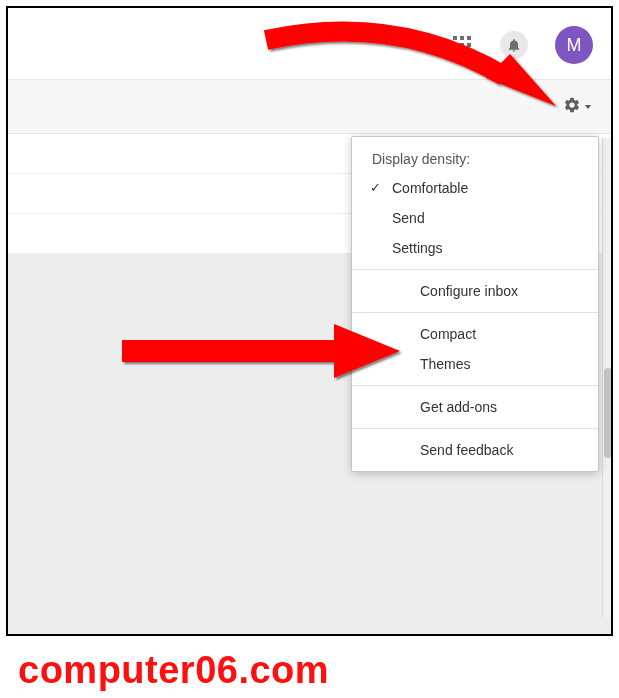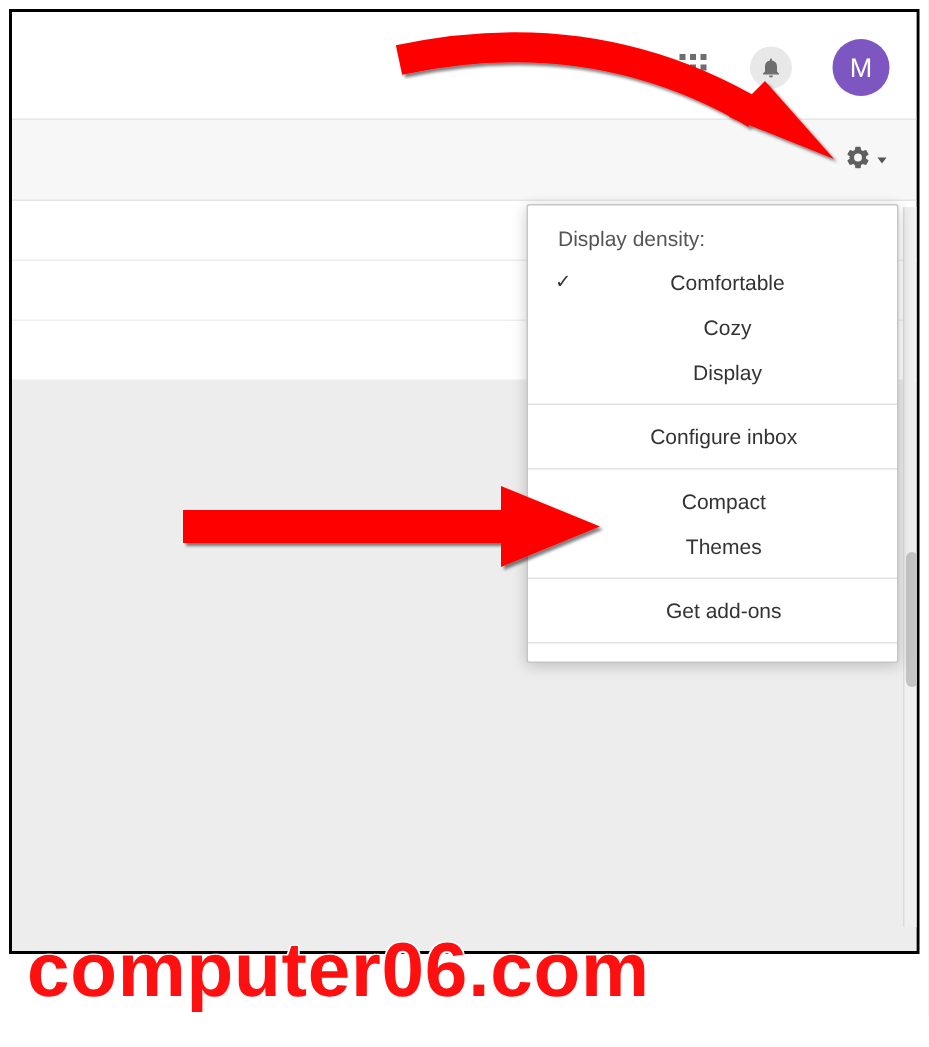--- a/index.html
+++ b/index.html
@@ -118,47 +118,46 @@
   .menu .header {
     padding: 4px 20px 6px 20px;
     color: #555;
     font-size: 14px;
     cursor: default;
   }
   .menu .item {
     padding: 7px 20px 7px 40px;
     position: relative;
     cursor: pointer;
-    text-align: center;
   }
   .menu .check::before {
     content: "✓";
     position: absolute;
     left: 18px;
     top: 7px;
     font-size: 13px;
     color: #333;
   }
   .menu .sep {
     height: 1px;
     background: #e2e2e2;
     margin: 6px 0;
   }
-  .menu .item.noindent { padding-left: 35px; }
+  .menu .item.noindent { padding-left: 22px; margin-left: 46px; }
   .arrow {
     position: absolute;
     pointer-events: none;
   }
   .arrow svg { display: block; }
   .watermark {
     position: absolute;
     left: 18px;
-    bottom: 22px;
+    bottom: 6px;
     font-family: Arial, sans-serif;
-    font-size: 51px;
+    font-size: 38px;
     font-weight: bold;
     letter-spacing: 0.5px;
     color: #ff1010;
     text-shadow:
       -1px -1px 0 #fff,
        1px -1px 0 #fff,
       -1px  1px 0 #fff,
        1px  1px 0 #fff;
   }
   .scrollbar-stub {
@@ -226,30 +225,31 @@
   </div>
   <div class="area-below"></div>
 
   <div class="scrollbar-stub">
     <div class="thumb"></div>
   </div>
 
   <div class="menu">
     <div class="header">Display density:</div>
     <div class="item check">Comfortable</div>
-    <div class="item">Cozy</div>
-    <div class="item">Display</div>
+    <div class="item">Send</div>
+    <div class="item">Settings</div>
     <div class="sep"></div>
     <div class="item noindent">Configure inbox</div>
     <div class="sep"></div>
     <div class="item noindent">Compact</div>
     <div class="item noindent">Themes</div>
     <div class="sep"></div>
     <div class="item noindent">Get add-ons</div>
     <div class="sep"></div>
+    <div class="item noindent">Send feedback</div>
   </div>
 
   <div class="arrow" style="left:248px; top:-2px;">
     <svg width="320" height="120" viewBox="0 0 320 120">
       <defs>
         <filter id="ds1" x="-20%" y="-20%" width="140%" height="140%">
           <feDropShadow dx="2" dy="2" stdDeviation="1" flood-color="#000" flood-opacity="0.5"></feDropShadow>
         </filter>
       </defs>
       <g filter="url(#ds1)">

